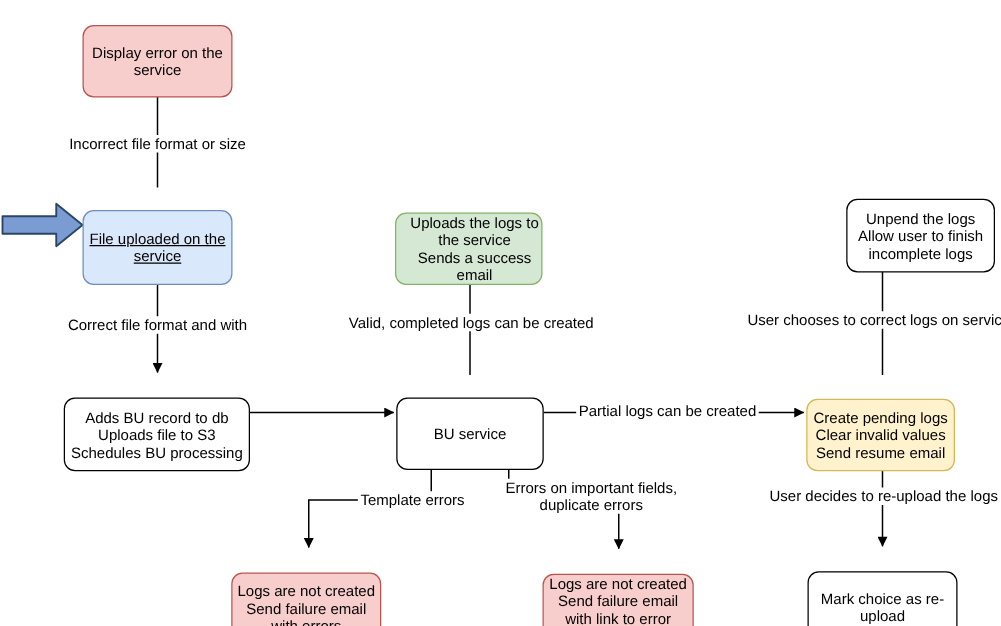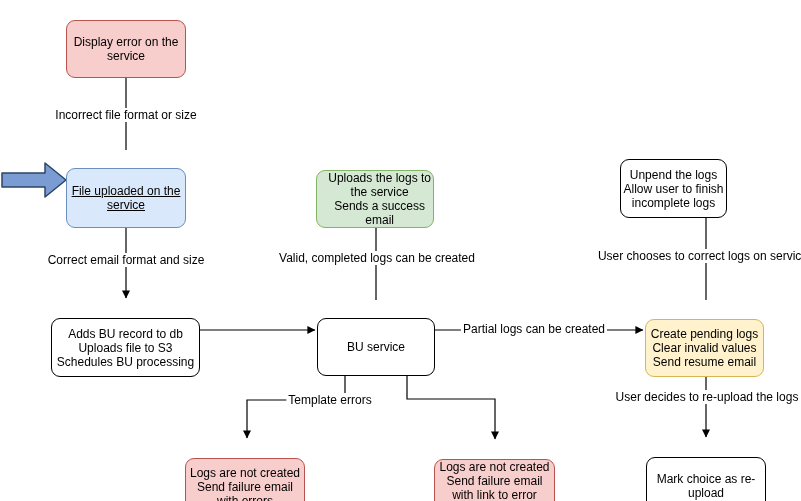--- a/index.html
+++ b/index.html
@@ -70,21 +70,21 @@
     <span>BU service</span>
   </div>
 
   <div class="node n-green" style="left:316px; top:152px; width:118px; height:58px;justify-content:flex-end;">
     <span>Uploads the logs to
 the service
 Sends a success
 email</span>
   </div>
 
-  <div class="node n-white" style="left:620px; top:141px; width:107px; height:59px;">
+  <div class="node n-white" style="left:677px; top:141px; width:119px; height:59px;">
     <span>Unpend the logs
 Allow user to finish
 incomplete logs</span>
   </div>
 
   <div class="node n-white" style="left:646px; top:439px; width:120px; height:58px;">
     <span>Mark choice as re-
 upload</span>
   </div>
 
@@ -102,26 +102,28 @@
 
   <div class="node n-red" style="left:434px; top:441px; width:121px; height:58px;">
     <span>Logs are not created
 Send failure email
 with link to error
 summary</span>
   </div>
 
   <div class="edge-label" style="left:126px; top:108px;">Incorrect file format or size</div>
 
-  <div class="edge-label" style="left:126px; top:253px;">Correct email format and size</div>
+  <div class="edge-label" style="left:126px; top:253px;">Correct file format and with</div>
 
   <div class="edge-label" style="left:377px; top:251px;">Valid, completed logs can be created</div>
 
   <div class="edge-label" style="left:534px; top:322px;">Partial logs can be created</div>
 
   <div class="edge-label" style="left:330px; top:393px;">Template errors</div>
 
+  <div class="edge-label" style="left:473px; top:383px;">Errors on important fields,
+duplicate errors</div>
 
   <div class="edge-label" style="left:703px; top:249px;">User chooses to correct logs on service</div>
 
   <div class="edge-label" style="left:707px; top:390px;">User decides to re-upload the logs</div>
 
 </div>
 
 </body></html>

